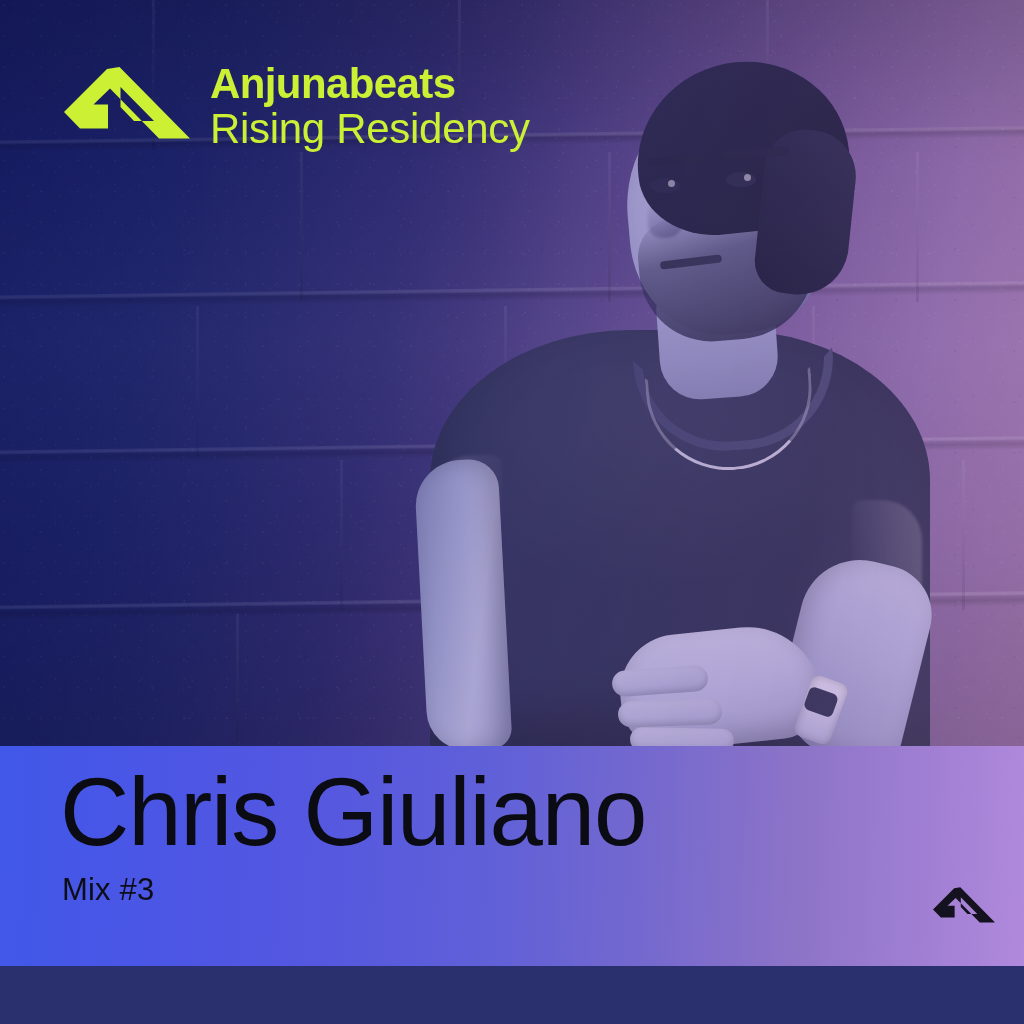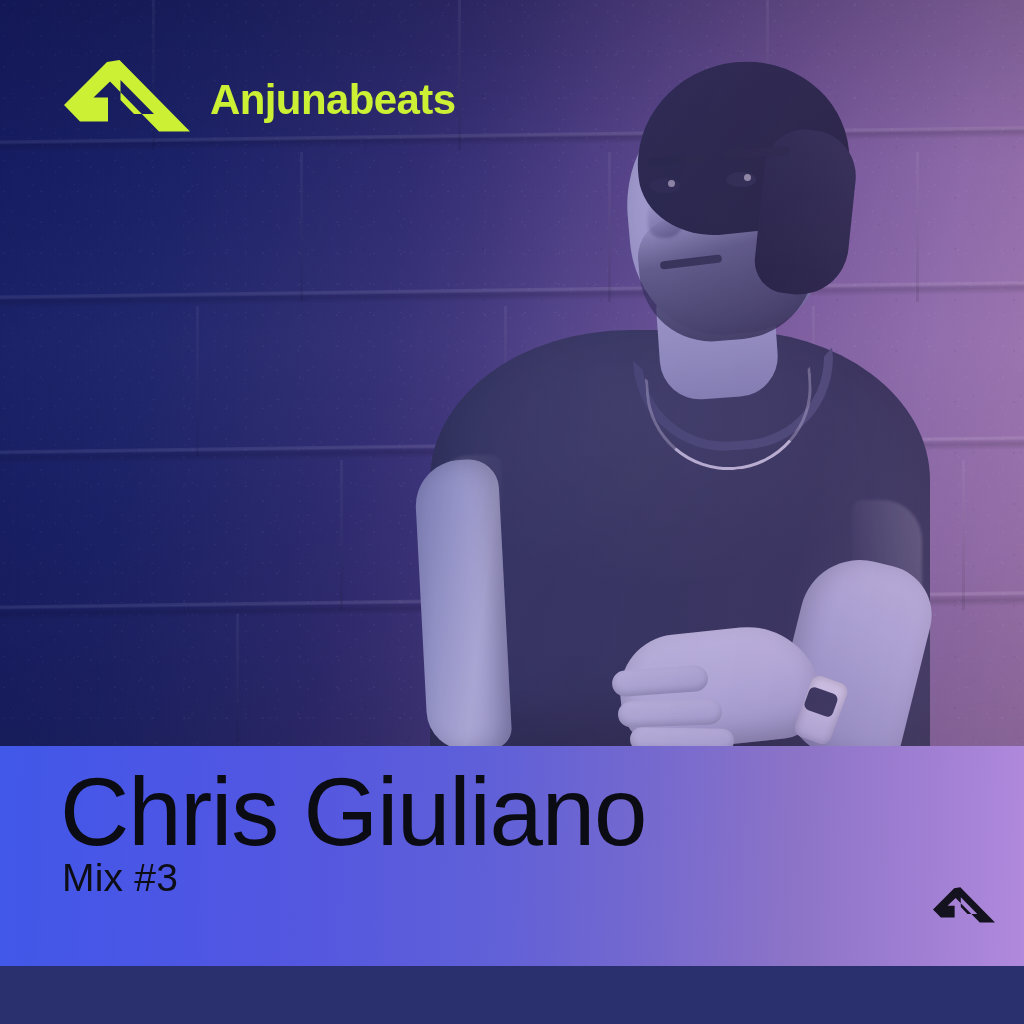--- a/index.html
+++ b/index.html
@@ -414,22 +414,22 @@
     font-size: 96px;
     font-weight: 300;
     letter-spacing: -1.2px;
     color: #0b0b14;
     line-height: 1;
     white-space: nowrap;
   }
   .band-subtitle {
     position: absolute;
     left: 62px;
-    top: 112px;
-    font-size: 39px;
+    top: 128px;
+    font-size: 31px;
     font-weight: 300;
     letter-spacing: 0.2px;
     color: #0d0d16;
     line-height: 1;
     white-space: nowrap;
   }
   .band-mark {
     position: absolute;
     right: 28px;
     bottom: 40px;
@@ -516,20 +516,21 @@
     <div class="duotone-lift"></div>
   </div>
 
   <div class="logo-lockup">
     <svg class="logo-mark" viewBox="0 0 130 80" aria-hidden="true">
       <path d="M57.5 2 L128 73.5 L97 73.5 L48 23.5 L31.5 39.5 L46 39.5 L46 63.5 L18 63.5 L2 47 L45 4 Z
                M58.5 22 L92 56 L72 56 L58.5 42 Z" fill="#ccf034" fill-rule="evenodd"></path>
     </svg>
     <div class="logo-text">
       <div class="logo-line-1" style="color:#ccf034">Anjunabeats</div>
+      <div class="logo-line-2" style="color:#ccf034">Rising Residency</div>
     </div>
   </div>
 
   <div class="band">
     <div class="band-title">Chris Giuliano</div>
     <div class="band-subtitle">Mix #3</div>
 
     <svg class="band-mark" viewBox="0 0 130 80" aria-hidden="true">
       <path d="M57.5 2 L128 73.5 L97 73.5 L48 23.5 L31.5 39.5 L46 39.5 L46 63.5 L18 63.5 L2 47 L45 4 Z
                M58.5 22 L92 56 L72 56 L58.5 42 Z" fill="#15121f" fill-rule="evenodd"></path>

